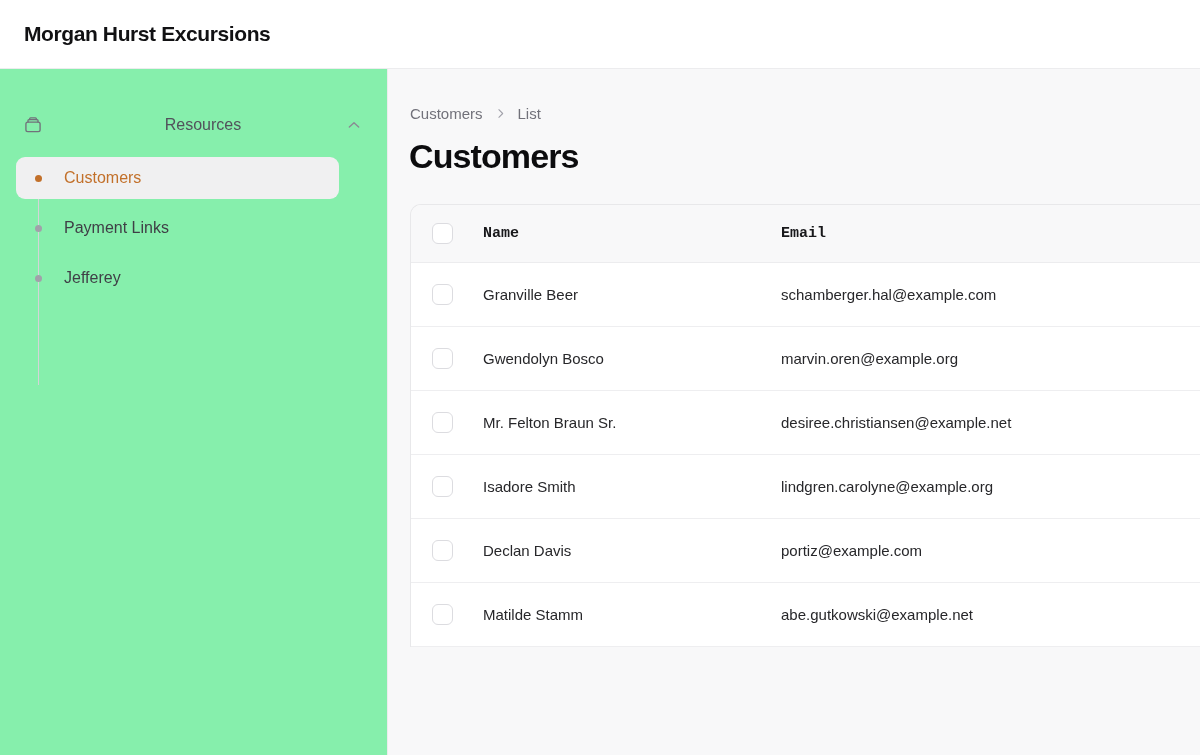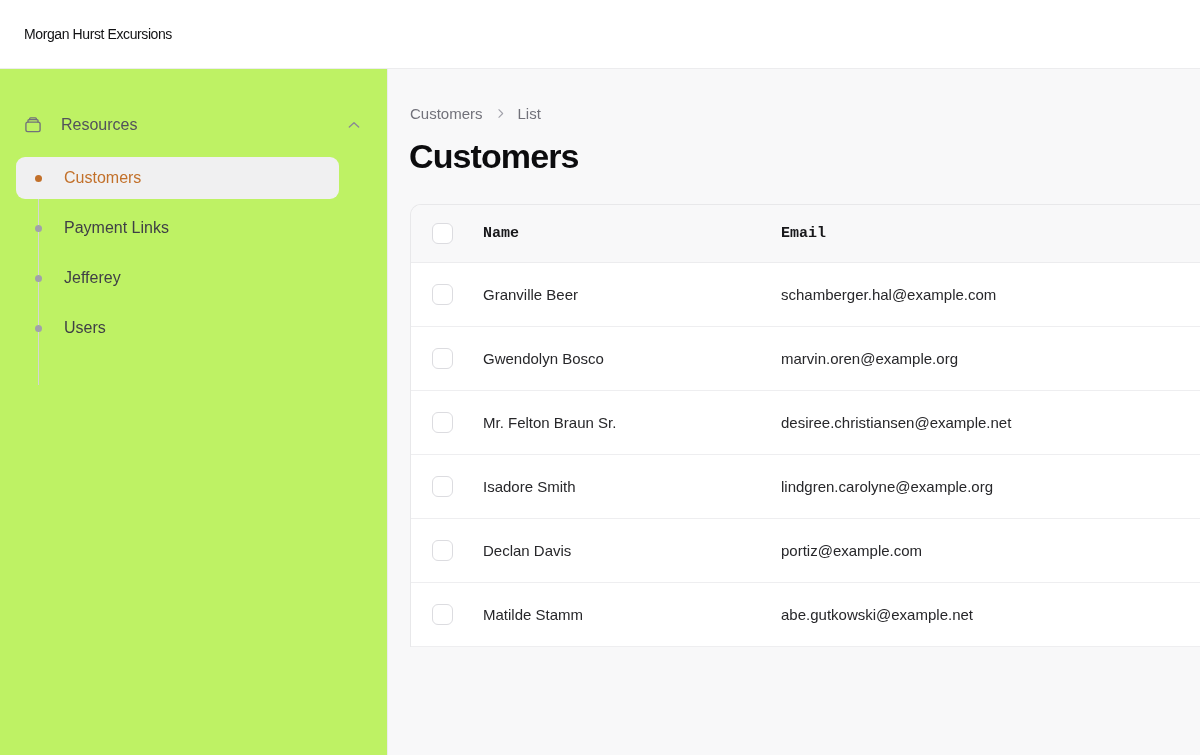--- a/index.html
+++ b/index.html
@@ -20,41 +20,42 @@
   
   .topbar {
     height: 69px;
     background: #ffffff;
     border-bottom: 1px solid #ececee;
     display: flex;
     align-items: center;
     padding: 0 24px;
   }
   .brand-title {
-    font-size: 14px;
-    font-weight: normal;
+    font-size: 21px;
+    font-weight: bold;
     letter-spacing: -0.4px;
     color: #111113;
   }
 
   
   .shell {
     display: flex;
     height: 686px;
     align-items: stretch;
   }
 
   
   .sidebar {
     width: 388px;
     flex: 0 0 388px;
-    background: #bef264;
+    background: #86efac;
     border-right: 1px solid #ececee;
     padding: 38px 0 0 0;
     position: relative;
+    text-align: center;
   }
 
   .group-header {
     display: flex;
     align-items: center;
     padding: 0 24px 0 22px;
     height: 36px;
     cursor: pointer;
   }
   .group-icon {
@@ -252,24 +253,20 @@
         <span class="dot"></span>
         <span class="nav-label">Payment Links</span>
       </li>
 
       <li class="nav-item">
         <span class="dot"></span>
         <span class="nav-label">Jefferey</span>
       </li>
 
 
-      <li class="nav-item">
-        <span class="dot"></span>
-        <span class="nav-label">Users</span>
-      </li>
     </ul>
   </nav>
 
   <main class="main">
 
     <div class="breadcrumb">
       <span class="crumb">Customers</span>
       <span class="sep">
         <svg width="13" height="13" viewBox="0 0 24 24" fill="none" stroke="currentColor" stroke-width="2" stroke-linecap="round" stroke-linejoin="round">
           <polyline points="9 5 16 12 9 19"></polyline>

